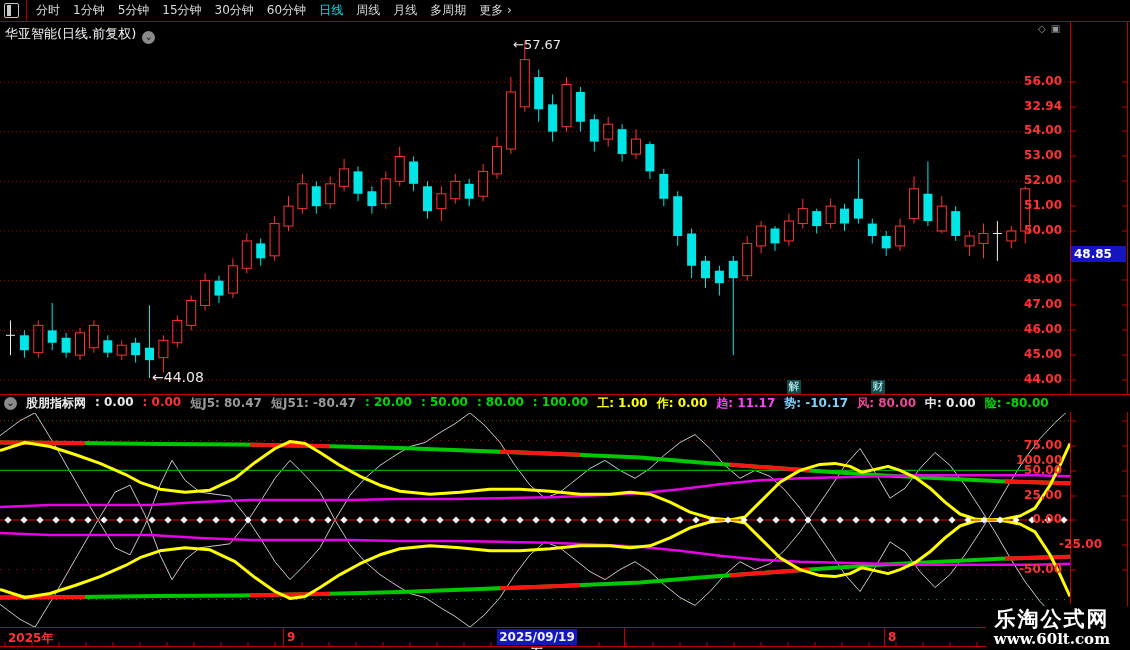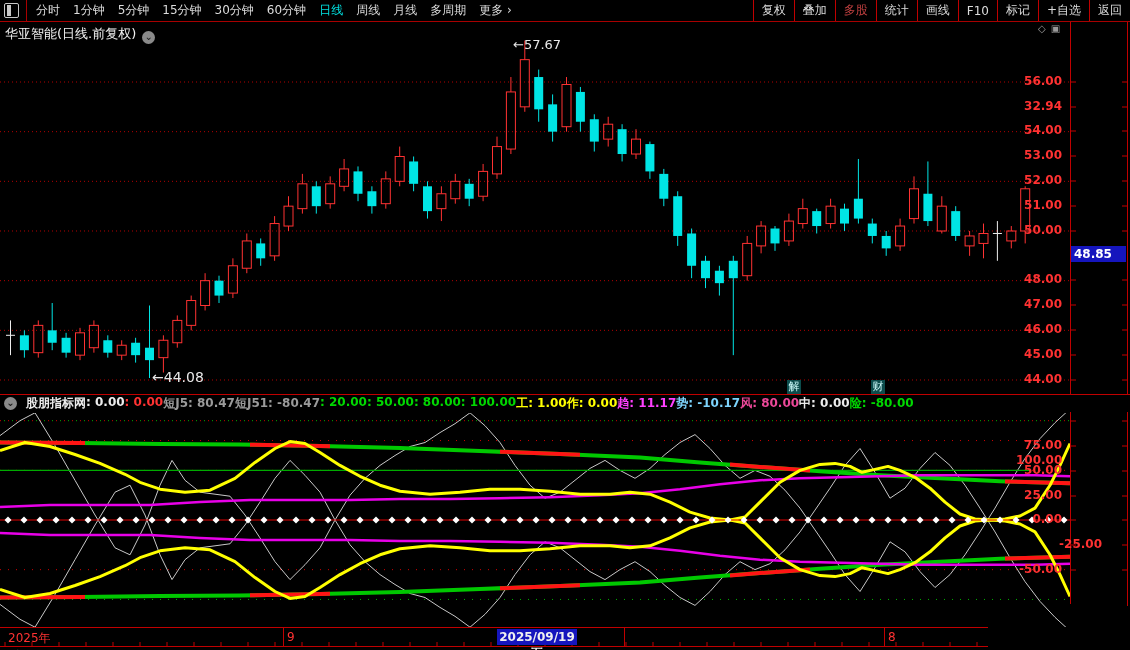--- a/index.html
+++ b/index.html
@@ -27,21 +27,21 @@
                color:#fff;font-size:12px;font-weight:bold;line-height:16px;padding-left:3px;z-index:4;box-sizing:border-box;}
   .annot{position:absolute;color:#e8e8e8;font-size:13px;z-index:4;white-space:nowrap;}
   .ov-badge{position:absolute;top:380px;width:14px;height:14px;background:#0c4c4c;color:#d2ffff;
             font-size:11px;line-height:14px;text-align:center;z-index:4;}
   
   .ind-header{position:absolute;left:0;top:394px;width:1130px;height:18px;border-top:1px solid #c00000;
               background:#000;display:flex;align-items:center;gap:9px;padding-left:4px;box-sizing:border-box;
               font-size:12px;font-weight:bold;z-index:5;white-space:nowrap;overflow:hidden;}
   .ind-header .hitem{white-space:nowrap;}
   
-  .xlabel{position:absolute;top:630px;color:#ff3232;font-size:12px;font-weight:normal;z-index:4;white-space:nowrap;}
+  .xlabel{position:absolute;top:630px;color:#ff3232;font-size:12px;font-weight:bold;z-index:4;white-space:nowrap;}
   .xdiv{position:absolute;top:628px;height:19px;width:1px;background:#c00000;z-index:3;}
   .datebox{position:absolute;left:497px;top:629px;width:80px;height:16px;background:#1515bd;color:#f0f0f0;
            font-size:12px;font-weight:bold;line-height:16px;text-align:center;z-index:4;}
   .botstrip{position:absolute;left:0;top:648px;width:1130px;height:2px;overflow:hidden;color:#888;font-size:10px;z-index:4;}
   
   .wm{position:absolute;right:16px;bottom:2px;text-align:center;background:#000;z-index:7;padding:2px 4px 0 8px;}
   .wm1{font-size:21px;font-weight:bold;color:#fff;letter-spacing:2px;line-height:23px;}
   .wm2{font-size:15px;font-weight:bold;color:#fff;font-family:"DejaVu Serif",serif;line-height:17px;}
   svg{position:absolute;left:0;top:0;z-index:1;}
 </style>
@@ -58,31 +58,20 @@
         <div class="menu-item">1分钟</div>
         <div class="menu-item">5分钟</div>
         <div class="menu-item">15分钟</div>
         <div class="menu-item">30分钟</div>
         <div class="menu-item">60分钟</div>
         <div class="menu-item active">日线</div>
         <div class="menu-item">周线</div>
         <div class="menu-item">月线</div>
         <div class="menu-item">多周期</div>
         <div class="menu-item">更多 ›</div>
-      </div>
-    <div class="menu-right" id="menu-right">
-        <div class="mri" style="color: rgb(220, 220, 220);">复权</div>
-        <div class="mri" style="color: rgb(220, 220, 220);">叠加</div>
-        <div class="mri" style="color: rgb(192, 64, 64);">多股</div>
-        <div class="mri" style="color: rgb(220, 220, 220);">统计</div>
-        <div class="mri" style="color: rgb(220, 220, 220);">画线</div>
-        <div class="mri" style="color: rgb(220, 220, 220);">F10</div>
-        <div class="mri" style="color: rgb(220, 220, 220);">标记</div>
-        <div class="mri" style="color: rgb(220, 220, 220);">+自选</div>
-        <div class="mri" style="color: rgb(220, 220, 220);">返回</div>
       </div>
   </div>
 
   <div>
     <div class="chart-title">
       <span>华亚智能(日线.前复权)</span><span class="circle-chevron">⌄</span>
     </div>
     <div class="corner-icons">
       <span>◇</span><span>▣</span>
     </div>
@@ -102,21 +91,21 @@
         <div class="plabel" style="top: 273px;">48.00</div>
         <div class="plabel" style="top: 298px;">47.00</div>
         <div class="plabel" style="top: 323px;">46.00</div>
         <div class="plabel" style="top: 348px;">45.00</div>
         <div class="plabel" style="top: 373px;">44.00</div>
       </div>
   </div>
 
   <div class="ind-header">
     <span class="circle-chevron" style="margin-left:0;">⌄</span>
-    <span id="ind-header-items" style="display:flex;gap:0;">
+    <span id="ind-header-items" style="display:flex;gap:9px;">
         <span class="hitem" style="color: rgb(236, 236, 236);">股朋指标网</span>
         <span class="hitem" style="color: rgb(236, 236, 236);">: 0.00</span>
         <span class="hitem" style="color: rgb(255, 50, 50);">: 0.00</span>
         <span class="hitem" style="color: rgb(154, 154, 154);">短J5: 80.47</span>
         <span class="hitem" style="color: rgb(154, 154, 154);">短J51: -80.47</span>
         <span class="hitem" style="color: rgb(0, 216, 0);">: 20.00</span>
         <span class="hitem" style="color: rgb(0, 216, 0);">: 50.00</span>
         <span class="hitem" style="color: rgb(0, 216, 0);">: 80.00</span>
         <span class="hitem" style="color: rgb(0, 216, 0);">: 100.00</span>
         <span class="hitem" style="color: rgb(255, 255, 0);">工: 1.00</span>
@@ -148,20 +137,24 @@
         <div class="xlabel" style="left: 628px; margin-top: 20px;">10</div>
         <div class="xlabel" style="left: 888px;">8</div>
         <div class="xdiv" style="left: 283px;"></div>
         <div class="xdiv" style="left: 624px;"></div>
         <div class="xdiv" style="left: 884px;"></div>
       </div>
     <div class="datebox">2025/09/19五</div>
   </div>
   <div class="botstrip">分时</div>
 
+  <div class="wm">
+    <div class="wm1">乐淘公式网</div>
+    <div class="wm2">www.60lt.com</div>
+  </div>
 
   <svg id="plot" width="1130" height="650" viewBox="0 0 1130 650" style="pointer-events:none;">
       <line x1="0" y1="82" x2="1070" y2="82" stroke="#b40000" stroke-width="1" stroke-dasharray="1 3"></line>
       <line x1="0" y1="131.66660000000002" x2="1070" y2="131.66660000000002" stroke="#b40000" stroke-width="1" stroke-dasharray="1 3"></line>
       <line x1="0" y1="181.3332" x2="1070" y2="181.3332" stroke="#b40000" stroke-width="1" stroke-dasharray="1 3"></line>
       <line x1="0" y1="230.9998" x2="1070" y2="230.9998" stroke="#b40000" stroke-width="1" stroke-dasharray="1 3"></line>
       <line x1="0" y1="280.6664" x2="1070" y2="280.6664" stroke="#b40000" stroke-width="1" stroke-dasharray="1 3"></line>
       <line x1="0" y1="330.333" x2="1070" y2="330.333" stroke="#b40000" stroke-width="1" stroke-dasharray="1 3"></line>
       <line x1="0" y1="379.9996" x2="1070" y2="379.9996" stroke="#b40000" stroke-width="1" stroke-dasharray="1 3"></line>
       <line x1="10.5" y1="320.39968000000005" x2="10.5" y2="355.16630000000004" stroke="#eeeeee" stroke-width="1"></line>

